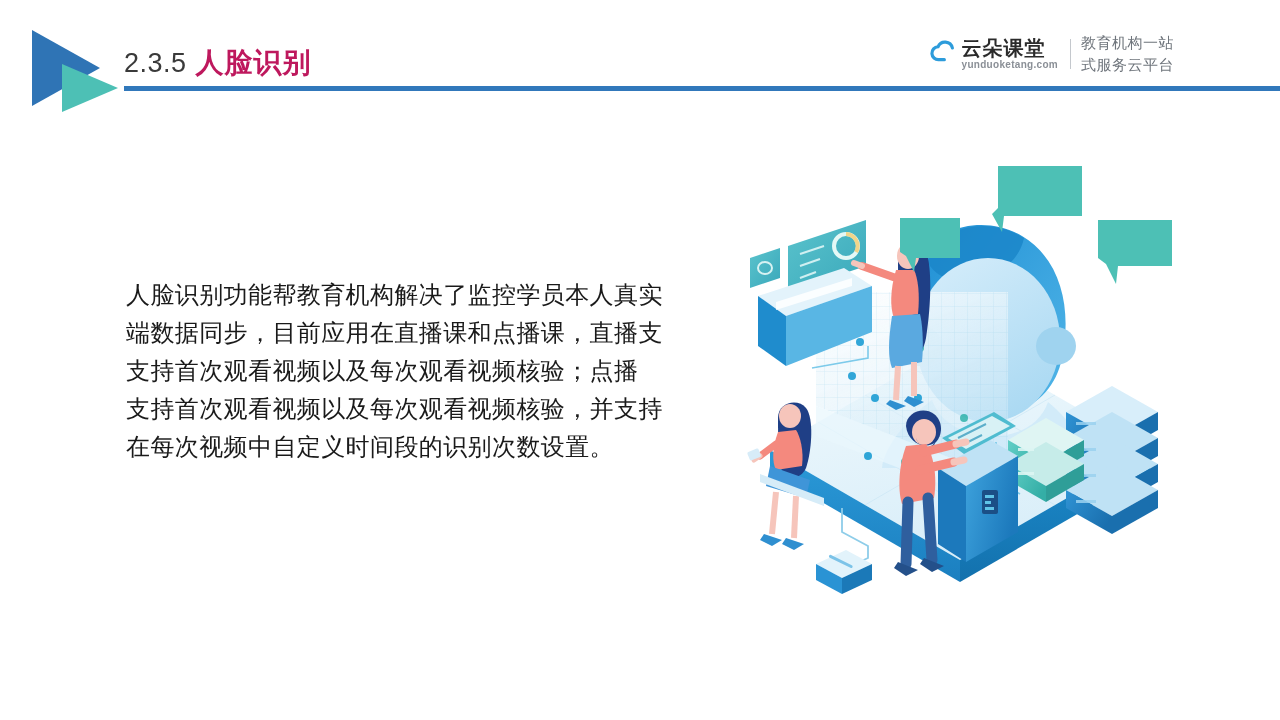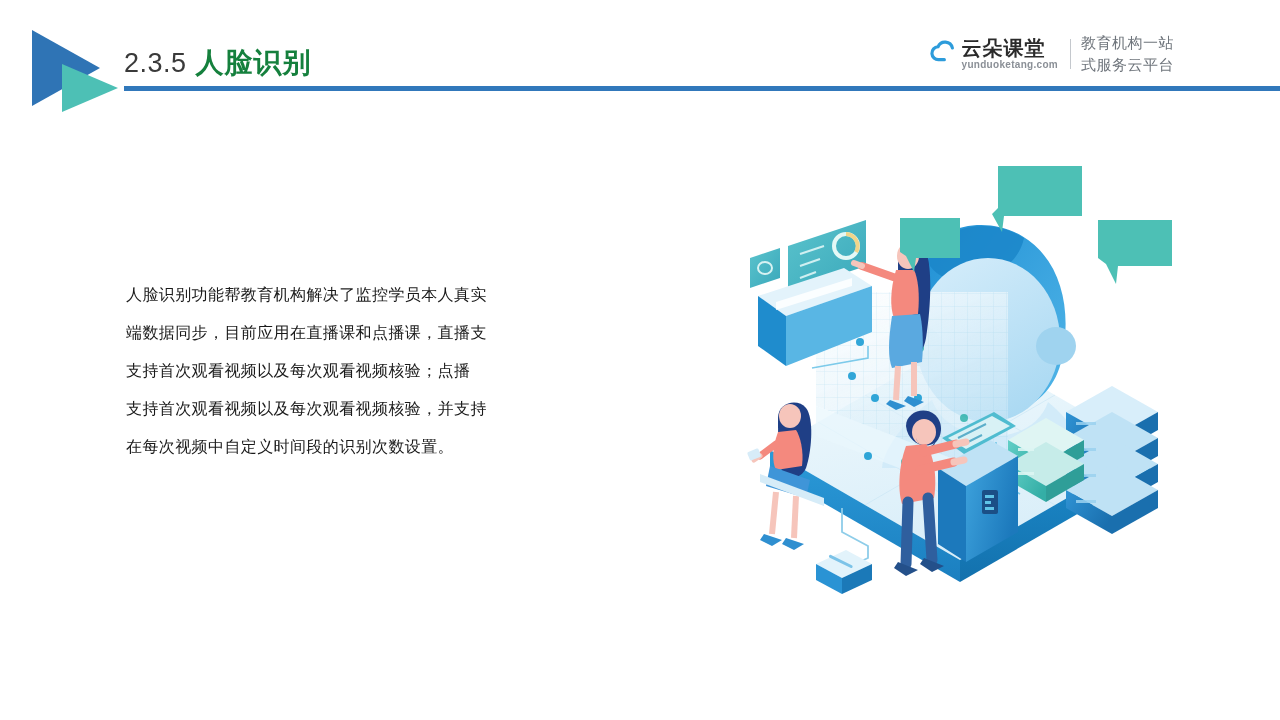--- a/index.html
+++ b/index.html
@@ -39,21 +39,21 @@
   }
   .title-number {
     font-size: 27px;
     font-weight: 400;
     color: #3a3a3a;
     letter-spacing: 0.5px;
   }
   .title-text {
     font-size: 28px;
     font-weight: 700;
-    color: #15803d;
+    color: #be185d;
     margin-left: 9px;
     letter-spacing: 1px;
   }
   .header-rule {
     position: absolute;
     left: 124px;
     top: 86px;
     width: 1156px;
     height: 5px;
     background: #3178bb;
@@ -113,21 +113,21 @@
   }
 
   
   .body-copy {
     position: absolute;
     left: 126px;
     top: 276px;
     width: 500px;
   }
   .copy-line {
-    font-size: 16px;
+    font-size: 24px;
     color: #1a1a1a;
     line-height: 38px;
     letter-spacing: 0.4px;
     white-space: nowrap;
   }
 
   
   .illustration {
     position: absolute;
     left: 720px;

